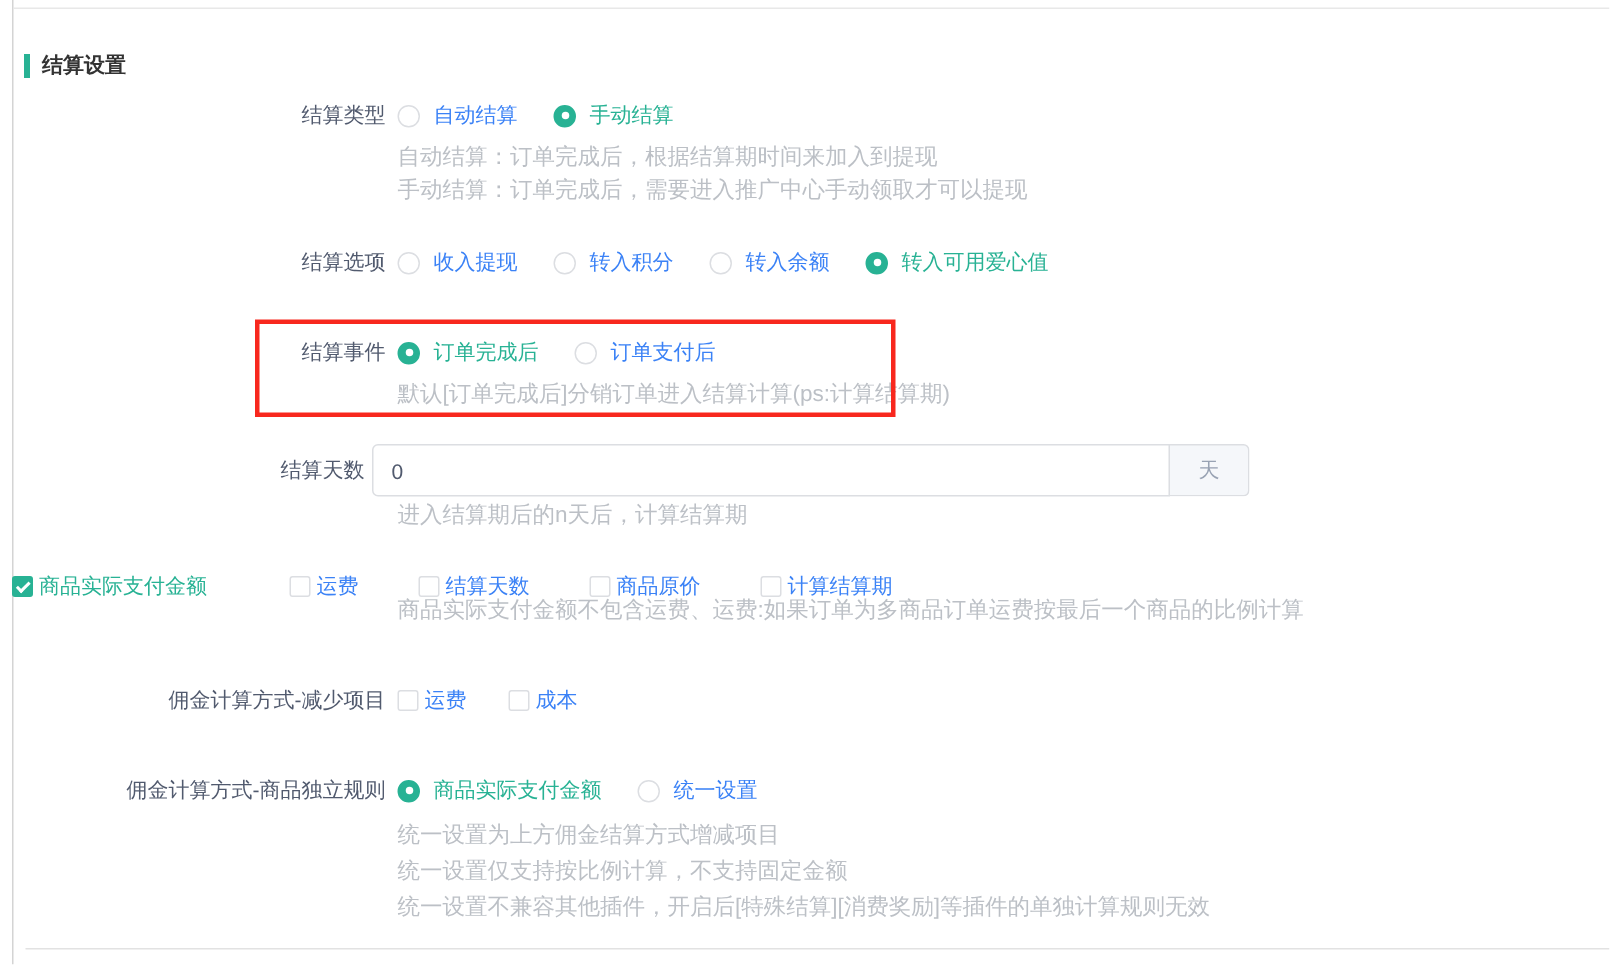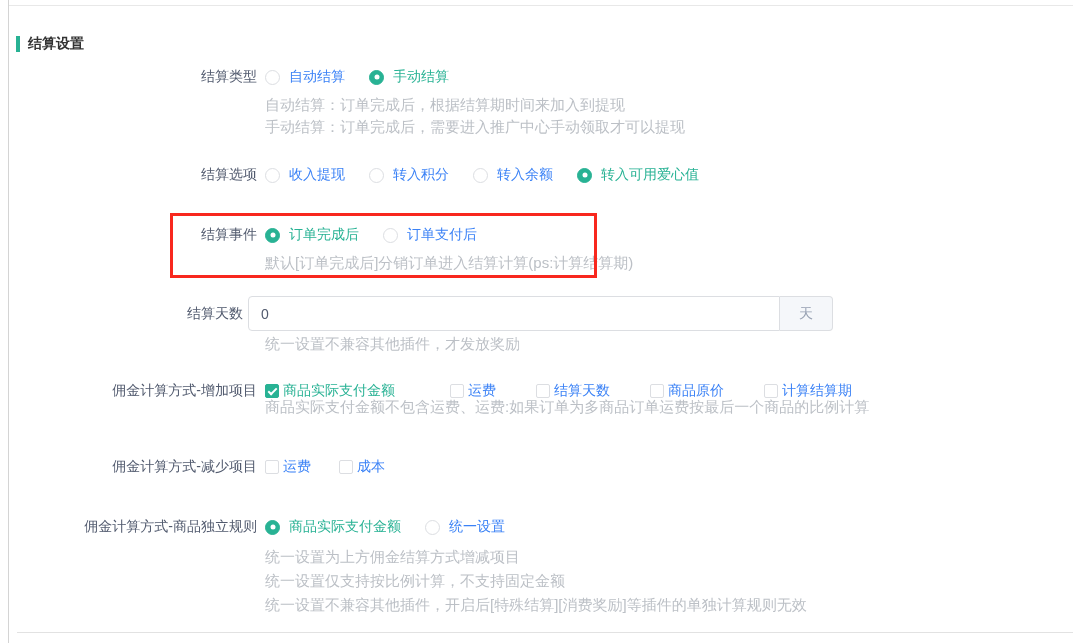--- a/index.html
+++ b/index.html
@@ -149,24 +149,23 @@
   <div class="help" style="top:252px">默认[订单完成后]分销订单进入结算计算(ps:计算结算期)</div>
   <div class="red-box"></div>
 
   <div class="days-row">
     <div class="days-label">结算天数</div>
     <div class="input-group">
       <input class="days-input" type="text" value="0" style="">
       <div class="input-suffix">天</div>
     </div>
   </div>
-  <div class="help" style="top:333px">统一设置不兼容其他插件，才发放奖励</div>
+  <div class="help" style="top:333px">进入结算期后的n天后，计算结算期</div>
 
   <div class="form-row" style="top:381px">
-    <div class="row-label">佣金计算方式-增加项目</div>
     <div class="controls">
       <span class="opt check-opt gap-lg">
         <span class="checkbox checked"></span>
         <span class="opt-text selected">商品实际支付金额</span>
       </span>
       <span class="opt check-opt">
         <span class="checkbox"></span>
         <span class="opt-text">运费</span>
       </span>
       <span class="opt check-opt">

